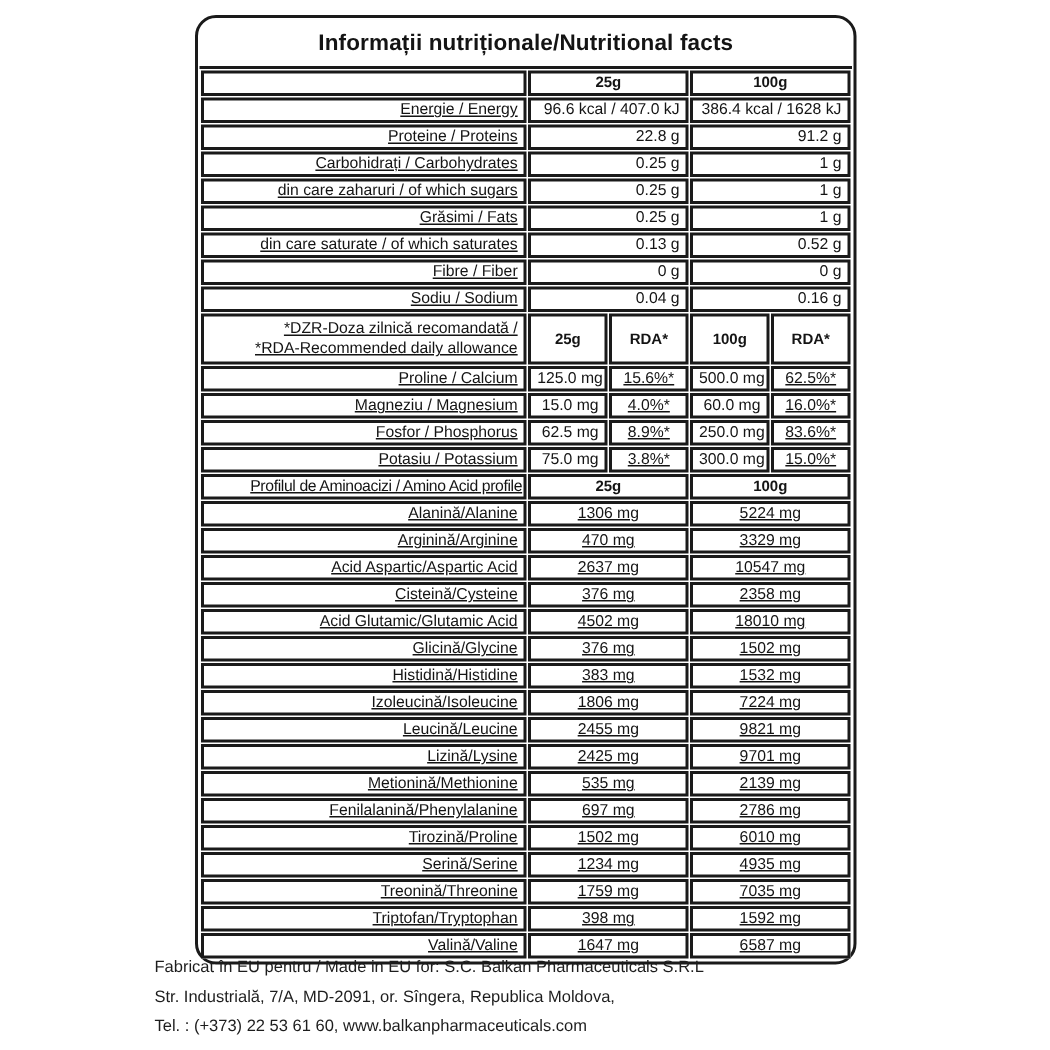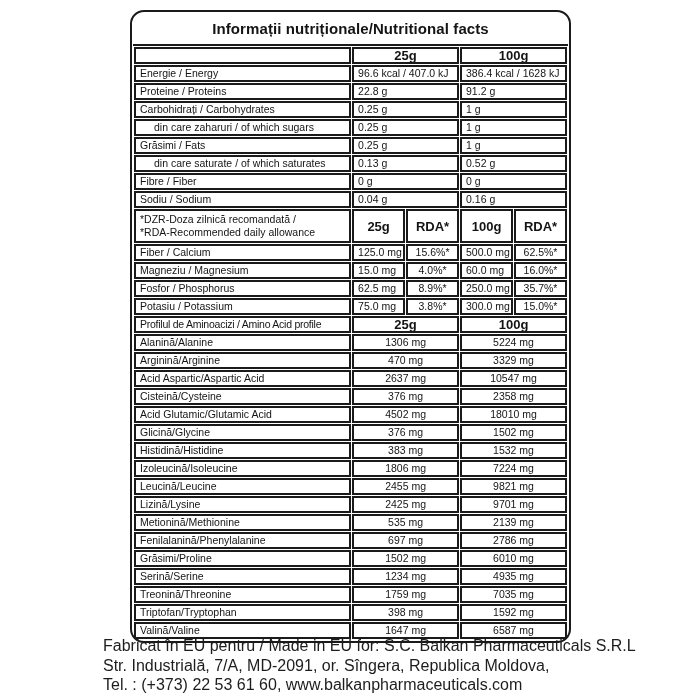--- a/index.html
+++ b/index.html
@@ -11,29 +11,29 @@
     border:2px solid #1a1a1a; border-radius:14px; background:#fff;
     padding:0 1px 1px; }
   .title { text-align:center; font-weight:bold; font-size:15px;
     padding:8px 0 7px; border-bottom:2px solid #1a1a1a; letter-spacing:0.1px; }
 
   table.facts { width:100%; border-collapse:separate; border-spacing:1px;
     table-layout:fixed; }
   td { border:2px solid #1a1a1a; height:15px; line-height:11px;
     font-size:10.5px; padding:1px 4px; overflow:hidden; white-space:nowrap;
     vertical-align:middle; background:#fff; }
-  td.lbl   { text-align:left; }
+  td.lbl   { text-align:right;text-decoration:underline; }
   td.indent{ padding-left:18px; }
-  td.hdr   { text-align:center; font-weight:bold; font-size:13px; }
-  td.val   { text-align:left; }
-  td.ctr   { text-align:center; }
+  td.hdr   { text-align:center; font-weight:bold; font-size:10px; }
+  td.val   { text-align:right; }
+  td.ctr   { text-align:center;text-decoration:underline; }
   td.two   { line-height:13px; height:auto; padding-top:2px; padding-bottom:2px; }
   td.tight { letter-spacing:-0.25px; padding-right:1px;margin-top:34px; }
 
-  .footer { position:absolute; left:103px; top:636px; font-size:16px;
+  .footer { position:absolute; left:103px; top:636px; font-size:11px;
     line-height:19.5px; color:#1d1d1d; }
 </style>
 </head>
 <body>
 
 <div class="page">
 
   <div class="panel">
     <div class="title">Informații nutriționale/Nutritional facts</div>
     <table class="facts">
@@ -91,39 +91,39 @@
             <td class="val" colspan="2">0.16 g</td>
           </tr>
           <tr>
             <td class="lbl two">*DZR-Doza zilnică recomandată /<br>*RDA-Recommended daily allowance</td>
             <td class="hdr">25g</td>
             <td class="hdr">RDA*</td>
             <td class="hdr">100g</td>
             <td class="hdr">RDA*</td>
           </tr>
           <tr>
-            <td class="lbl">Fiber / Calcium</td>
+            <td class="lbl">Proline / Calcium</td>
             <td class="val">125.0 mg</td>
             <td class="ctr">15.6%*</td>
             <td class="val">500.0 mg</td>
             <td class="ctr">62.5%*</td>
           </tr>
           <tr>
             <td class="lbl">Magneziu / Magnesium</td>
             <td class="val">15.0 mg</td>
             <td class="ctr">4.0%*</td>
             <td class="val">60.0 mg</td>
             <td class="ctr">16.0%*</td>
           </tr>
           <tr>
             <td class="lbl">Fosfor / Phosphorus</td>
             <td class="val">62.5 mg</td>
             <td class="ctr">8.9%*</td>
             <td class="val">250.0 mg</td>
-            <td class="ctr">35.7%*</td>
+            <td class="ctr">83.6%*</td>
           </tr>
           <tr>
             <td class="lbl">Potasiu / Potassium</td>
             <td class="val">75.0 mg</td>
             <td class="ctr">3.8%*</td>
             <td class="val">300.0 mg</td>
             <td class="ctr">15.0%*</td>
           </tr>
           <tr>
             <td class="lbl tight">Profilul de Aminoacizi / Amino Acid profile</td>
@@ -184,21 +184,21 @@
             <td class="lbl">Metionină/Methionine</td>
             <td class="ctr" colspan="2">535 mg</td>
             <td class="ctr" colspan="2">2139 mg</td>
           </tr>
           <tr>
             <td class="lbl">Fenilalanină/Phenylalanine</td>
             <td class="ctr" colspan="2">697 mg</td>
             <td class="ctr" colspan="2">2786 mg</td>
           </tr>
           <tr>
-            <td class="lbl">Grăsimi/Proline</td>
+            <td class="lbl">Tirozină/Proline</td>
             <td class="ctr" colspan="2">1502 mg</td>
             <td class="ctr" colspan="2">6010 mg</td>
           </tr>
           <tr>
             <td class="lbl">Serină/Serine</td>
             <td class="ctr" colspan="2">1234 mg</td>
             <td class="ctr" colspan="2">4935 mg</td>
           </tr>
           <tr>
             <td class="lbl">Treonină/Threonine</td>

